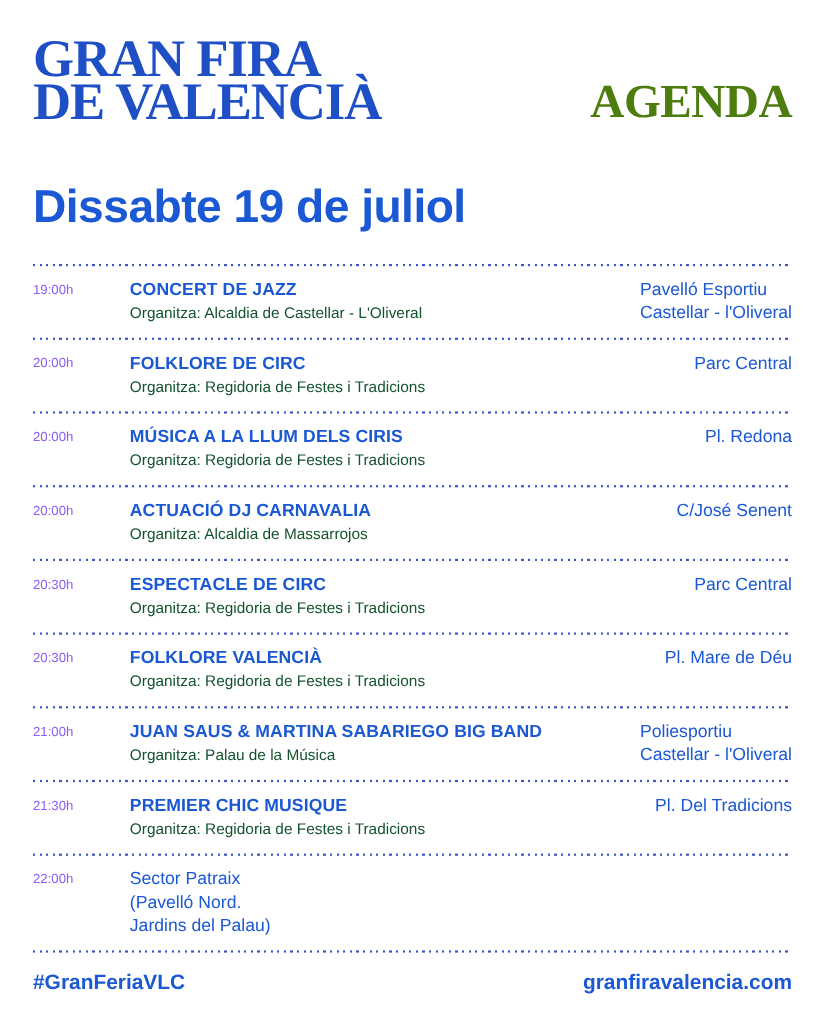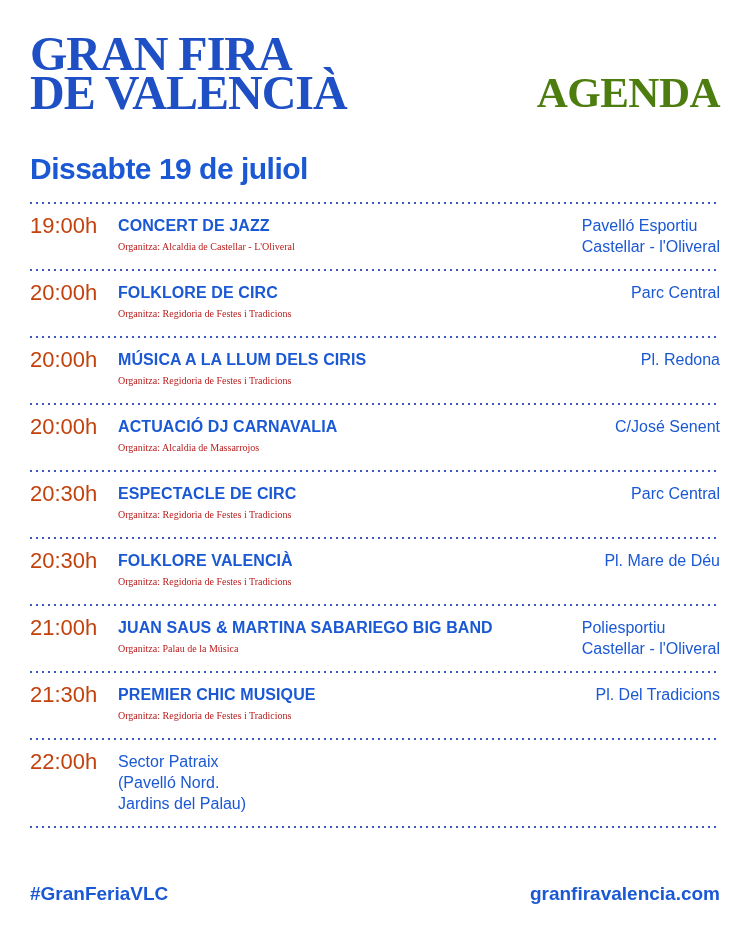--- a/index.html
+++ b/index.html
@@ -8,20 +8,21 @@
     position: relative;
     width: 750px;
     height: 937px;
     margin: 0 auto;
     background: #ffffff;
     padding: 0 30px;
     display: flex;
     flex-direction: column;
     font-family: "Liberation Sans", sans-serif;
     overflow: hidden;
+    gap: 12px;
   }
   
   .header {
     margin-top: 34px;
     display: flex;
     justify-content: space-between;
     align-items: flex-end;
   }
   .logo {
     font-family: "Liberation Serif", serif;
@@ -38,21 +39,21 @@
     font-weight: 700;
     font-size: 43px;
     line-height: 39px;
     letter-spacing: -0.5px;
     color: #4d7c0f;
   }
   
   .date-heading {
     margin-top: 40px;
     margin-bottom: 16px;
-    font-size: 30px;
+    font-size: 42px;
     font-weight: 700;
     letter-spacing: -0.5px;
     color: #1a58d4;
   }
   
   .rule {
     height: 2px;
     flex: none;
     background-image: repeating-linear-gradient(
       90deg,
@@ -60,42 +61,41 @@
       transparent 2px, transparent 6px);
   }
   .event-row {
     display: flex;
     align-items: flex-start;
     padding: 11px 0 12px 0;
   }
   .event-time {
     width: 88px;
     flex: none;
-    font-size: 22px;
-    line-height: 21px;
-    color: #c2410c;
+    font-size: 12px;
+    line-height: 21px;
+    color: #8b5cf6;
   }
   .event-mid {
     flex: 1 1 auto;
     min-width: 0;
     padding-right: 10px;
   }
   .event-title {
     font-size: 16px;
     font-weight: 700;
     line-height: 21px;
     letter-spacing: 0.1px;
     color: #1a58d4;
     white-space: pre-line;
   }
   .event-organizer {
-    font-size: 10px;
-    line-height: 21px;
-    color: #b91c1c;
-    font-family: Liberation Serif, serif;
+    font-size: 14px;
+    line-height: 21px;
+    color: #14532d;
   }
   .event-location {
     flex: none;
     max-width: 210px;
     text-align: left;
     font-size: 16px;
     line-height: 21px;
     color: #1a58d4;
     white-space: pre-line;
   }

